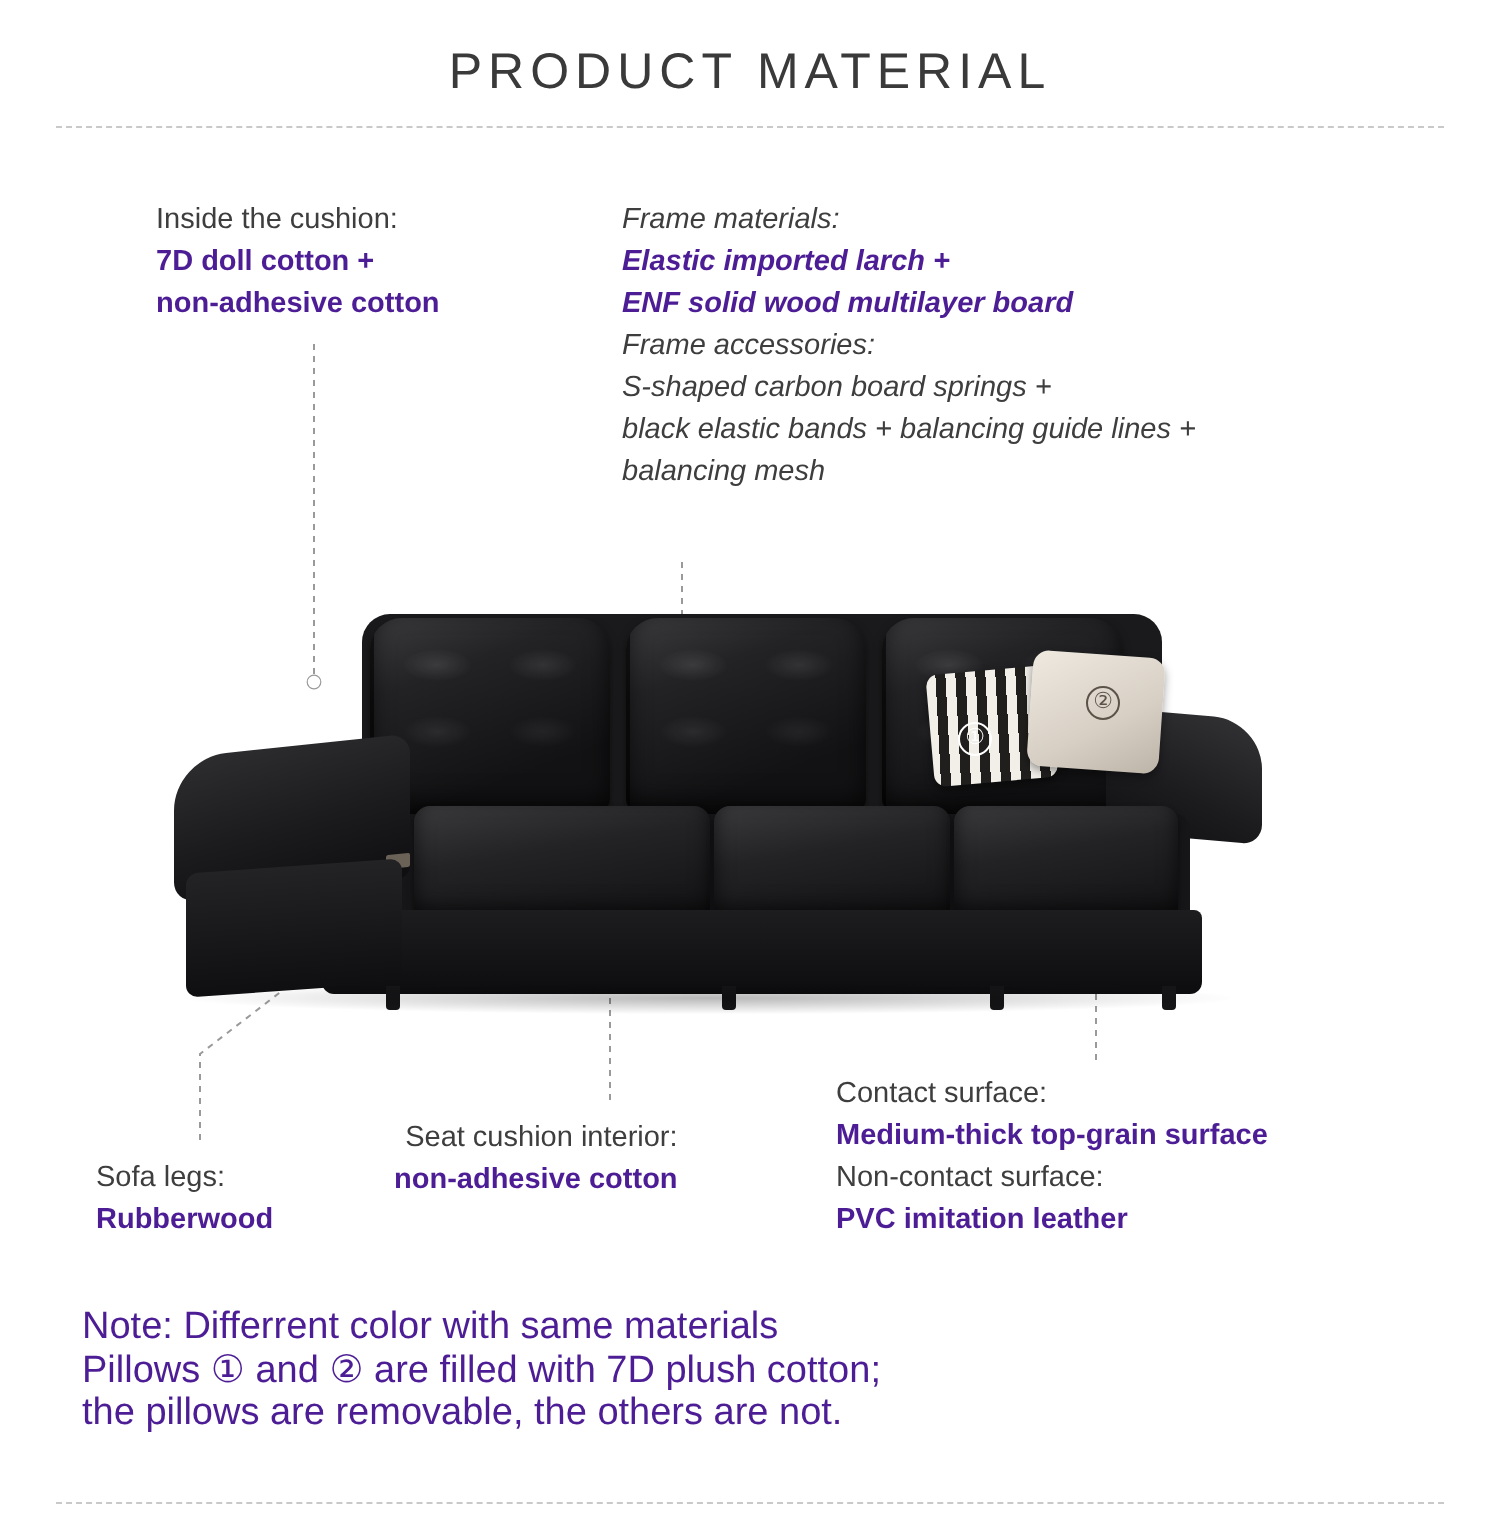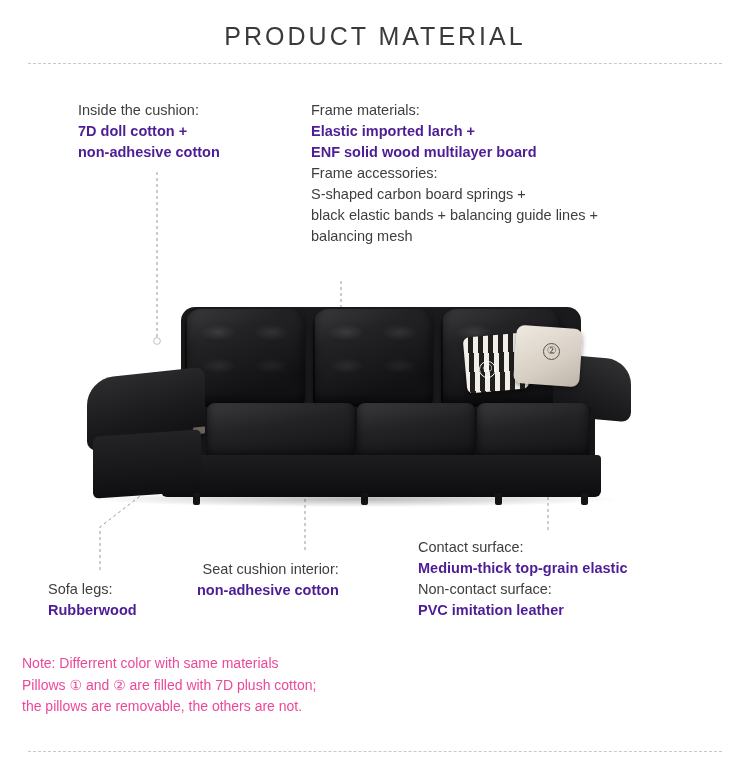--- a/index.html
+++ b/index.html
@@ -49,32 +49,32 @@
     font-size: 14.5px;
     line-height: 21px;
     color: #3a3a3a;
     white-space: nowrap;
   }
   .ann .lbl { font-weight: 400; color: #3e3e3e; }
   .ann .val { font-weight: bold; color: #4c1d95; }
   .ann .ln { display: block; }
 
   #ann-cushion     { top: 100px; left: 66px; margin-left: 12px; }
-  #ann-frame       { top: 100px; left: 311px; }
+  #ann-frame       { top: 100px; left: 311px; font-style: italic; }
   #ann-legs        { top: 579px; left: 48px; }
   #ann-seat        { top: 559px; left: 197px; text-align: right; }
   #ann-surface     { top: 537px; left: 418px; }
 
   .note {
     position: absolute;
     top: 653px;
-    left: 22px;
-    font-size: 14px;
+    left: 41px;
+    font-size: 19px;
     line-height: 21.5px;
-    color: #ec4899;
+    color: #4c1d95;
   }
 
   
   .svg-layer {
     position: absolute;
     top: 0; left: 0;
     width: 750px;
     height: 770px;
     pointer-events: none;
   }
@@ -300,21 +300,21 @@
     <span class="ln val">Rubberwood</span>
   </div>
 
   <div class="ann" id="ann-seat">
     <span class="ln lbl">Seat cushion interior:</span>
     <span class="ln val">non-adhesive cotton</span>
   </div>
 
   <div class="ann" id="ann-surface">
     <span class="ln lbl">Contact surface:</span>
-    <span class="ln val">Medium-thick top-grain elastic</span>
+    <span class="ln val">Medium-thick top-grain surface</span>
     <span class="ln lbl">Non-contact surface:</span>
     <span class="ln val">PVC imitation leather</span>
   </div>
 
   <div class="note">
     <div>Note: Differrent color with same materials</div>
     <div>Pillows ① and ② are filled with 7D plush cotton;</div>
     <div>the pillows are removable, the others are not.</div>
   </div>
 

